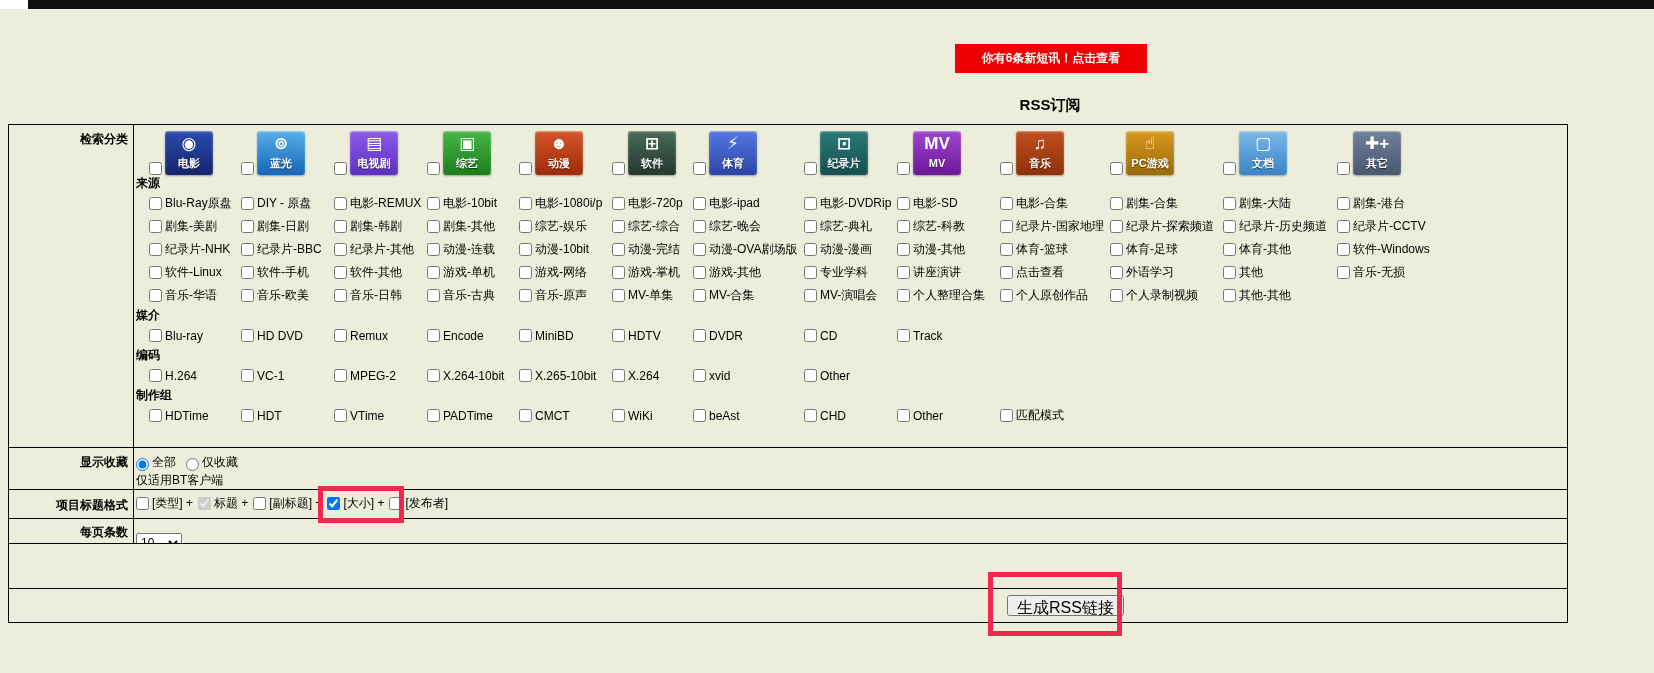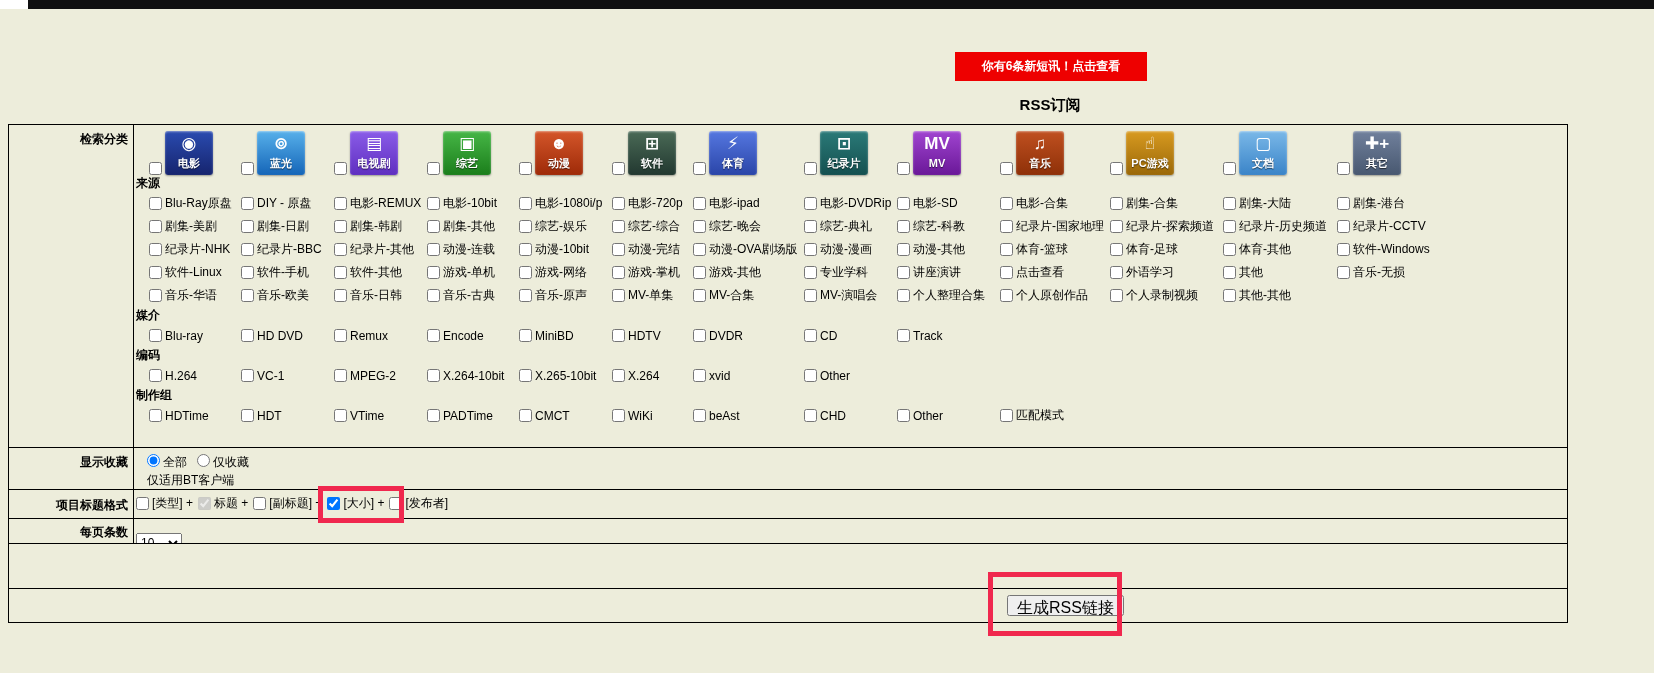--- a/index.html
+++ b/index.html
@@ -4,21 +4,21 @@
 <style>
   html,body{margin:0;padding:0;}
   body{
     width:1654px;height:673px;position:relative;overflow:hidden;
     background:#EDEDDB;color:#000;
     font-family:"Liberation Sans","DejaVu Sans",sans-serif;font-size:12px;
   }
   .top-bar{position:absolute;left:0;top:0;width:1654px;height:9px;background:#101010;}
   .top-corner{position:absolute;left:0;top:0;width:28px;height:9px;background:#ffffff;}
   .msg-btn{
-    position:absolute;left:955px;top:52px;width:192px;height:29px;
+    position:absolute;left:955px;top:44px;width:192px;height:29px;
     background:#EE0000;color:#fff;font-weight:bold;font-size:12px;
     display:flex;align-items:center;justify-content:center;cursor:pointer;border:none;
     font-family:inherit;
   }
   .page-title{position:absolute;left:940px;top:96px;width:220px;text-align:center;font-weight:bold;font-size:15px;}
   .main-table{position:absolute;left:8px;top:124px;width:1558px;border:1px solid #000;background:#EDEDDB;}
   .trow{display:flex;border-bottom:1px solid #000;box-sizing:border-box;overflow:hidden;}
   .trow:last-child{border-bottom:none;}
   .tlabel{
     width:125px;min-width:125px;border-right:1px solid #000;box-sizing:border-box;
@@ -39,21 +39,21 @@
   .cat-tile{
     width:48px;height:44px;border-radius:3px;color:#fff;text-align:center;
     box-shadow:inset 0 1px 2px rgba(255,255,255,.45), 0 1px 2px rgba(0,0,0,.35);
     overflow:hidden;cursor:pointer;
   }
   .cat-glyph{display:block;font-size:17px;line-height:25px;height:25px;font-weight:bold;}
   .cat-label{display:block;font-size:11px;line-height:15px;font-weight:bold;white-space:nowrap;text-shadow:0 1px 1px rgba(0,0,0,.6);}
   .cb-item{display:flex;align-items:center;white-space:nowrap;cursor:pointer;}
   input[type=checkbox],input[type=radio]{width:13px;height:13px;margin:0 3px 0 0;flex:none;}
   .radio-line{display:flex;align-items:center;height:20px;gap:10px;}
-  .rad-item{display:flex;align-items:flex-start;cursor:pointer;}
+  .rad-item{display:flex;align-items:flex-end;cursor:pointer;}
   .note{height:17px;line-height:17px;}
   .fmt-line{display:flex;align-items:center;height:26px;gap:5px;}
   .fmt-item{display:flex;align-items:center;white-space:nowrap;cursor:pointer;}
   .pp-select{margin-top:14px;width:46px;height:20px;font-family:inherit;font-size:12px;}
   .kw-line{display:flex;align-items:center;gap:8px;height:24px;margin-top:2px;}
   .kw-input{width:198px;height:18px;border:1px solid #767676;background:#fff;font-family:inherit;font-size:12px;padding:0 2px;}
   .match-select{width:70px;height:20px;font-family:inherit;font-size:12px;}
   .gen-btn{margin:6px 0 0 996px;height:21px;font-family:inherit;font-size:16px;padding:1px 8px;}
   .hl-box{position:absolute;border:5px solid #F0284E;z-index:10;pointer-events:none;background:transparent;}
   .hl-size{left:318px;top:486px;width:76px;height:27px;}
@@ -551,21 +551,21 @@
             <span>Other</span>
           </label>
           <label class="cb-item">
             <input type="checkbox" style="">
             <span>匹配模式</span>
           </label>
         </div>
     </div>
   </div>
 
-  <div class="trow" style="height:42px;gap:11px;">
+  <div class="trow" style="height:42px;">
     <div class="tlabel">显示收藏</div>
     <div class="tcontent pad-top">
       <div class="radio-line">
         <label class="rad-item">
           <input type="radio" name="fav" checked="" style="">
           <span>全部</span>
         </label>
         <label class="rad-item">
           <input type="radio" name="fav" style="">
           <span>仅收藏</span>

